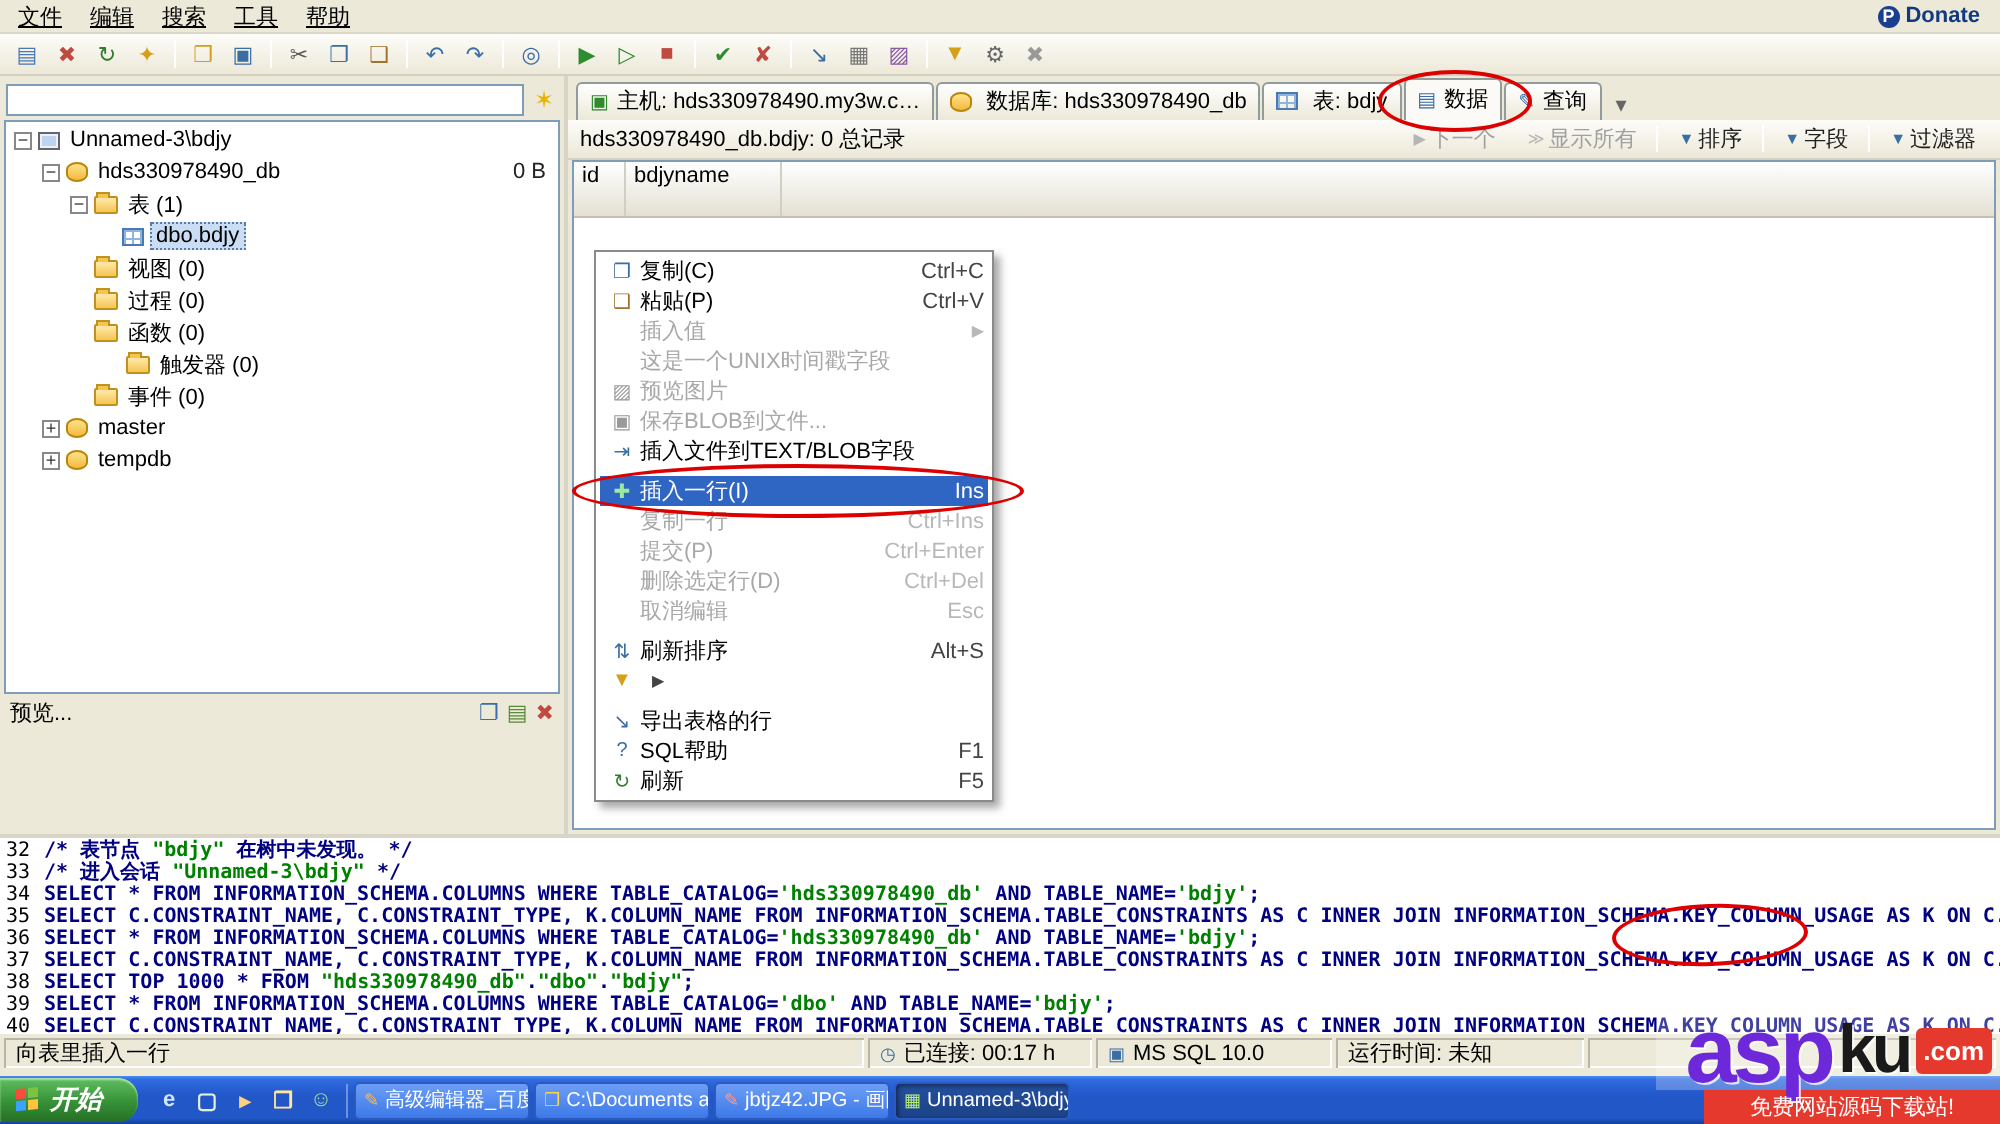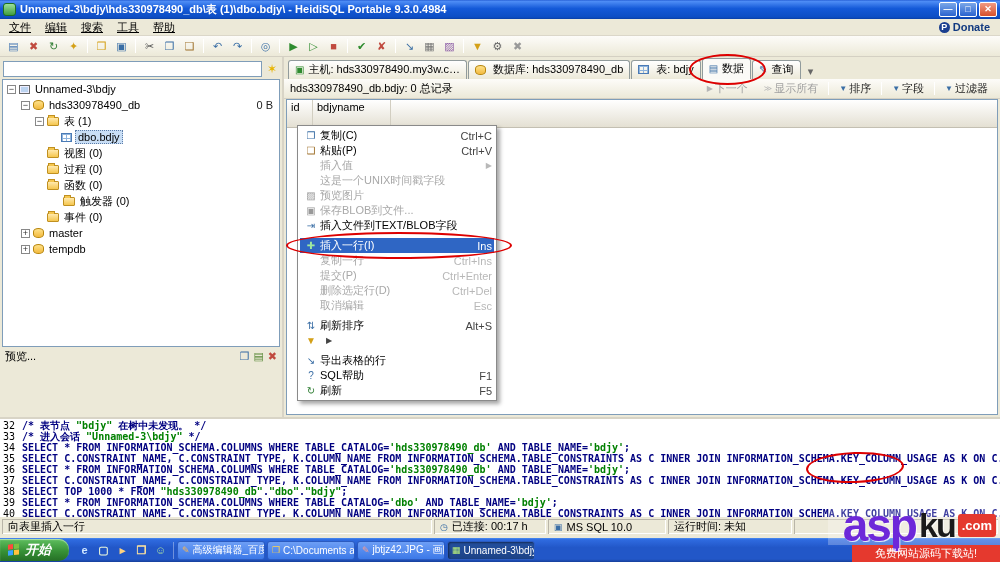--- a/index.html
+++ b/index.html
@@ -138,29 +138,20 @@
   .wm-com { background:#e5392e; color:#fff; font-size:13px; font-weight:bold; padding:4px 4px; border-radius:3px; }
   .wm-banner { height:17px; background:#e5392e; color:#fff; font-size:11px; display:flex; align-items:center; justify-content:center; white-space:nowrap;margin-left:24px; }
 </style>
 </head>
 <body>
 
 <div id="screen">
 
   <div id="app-window">
 
-    <div class="titlebar">
-      <span class="app-icon"></span>
-      <span class="title-text">Unnamed-3\bdjy\hds330978490_db\表 (1)\dbo.bdjy\ - HeidiSQL Portable 9.3.0.4984</span>
-      <span class="title-buttons">
-        <span class="tbtn">—</span>
-        <span class="tbtn">□</span>
-        <span class="tbtn close">✕</span>
-      </span>
-    </div>
 
     <div class="menubar">
       <span id="menu-items"><span class="menu-item">文件</span><span class="menu-item">编辑</span><span class="menu-item">搜索</span><span class="menu-item">工具</span><span class="menu-item">帮助</span></span>
       <span class="donate">
         <span class="pp-icon">P</span>
         <span>Donate</span>
       </span>
     </div>
 
     <div class="toolbar" id="toolbar">

